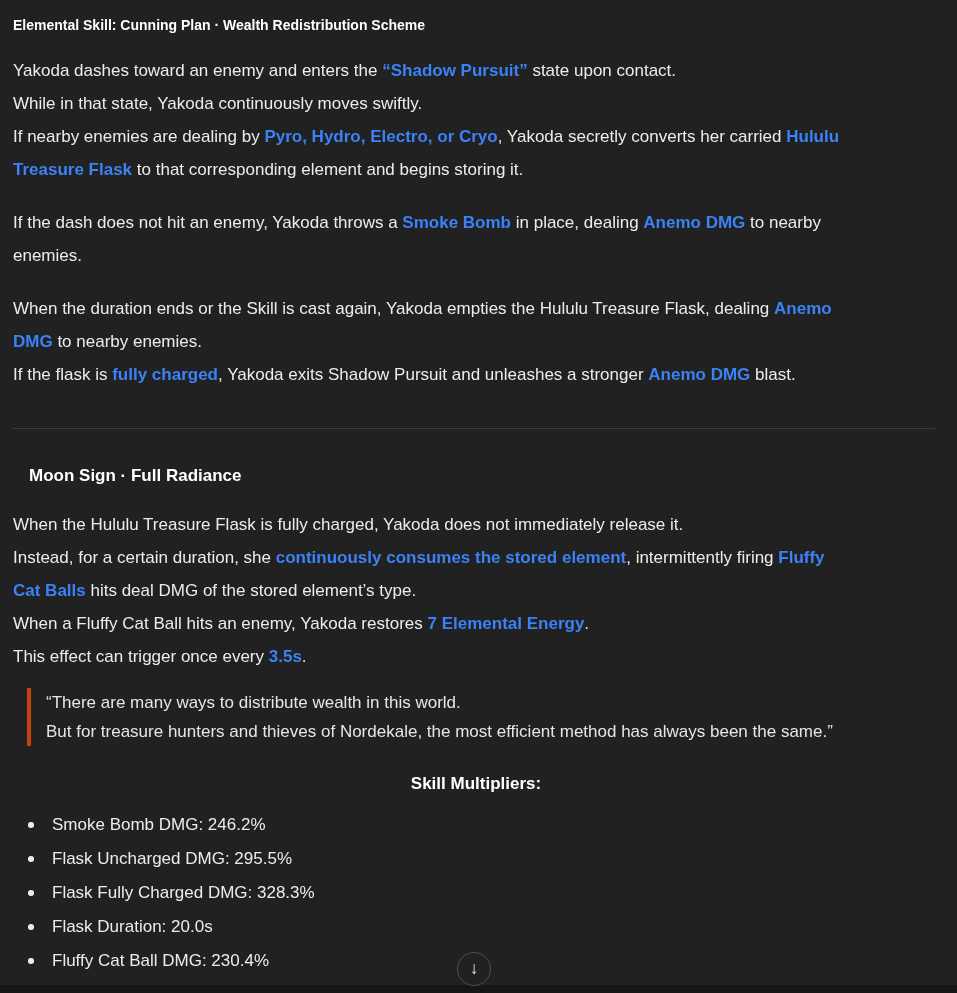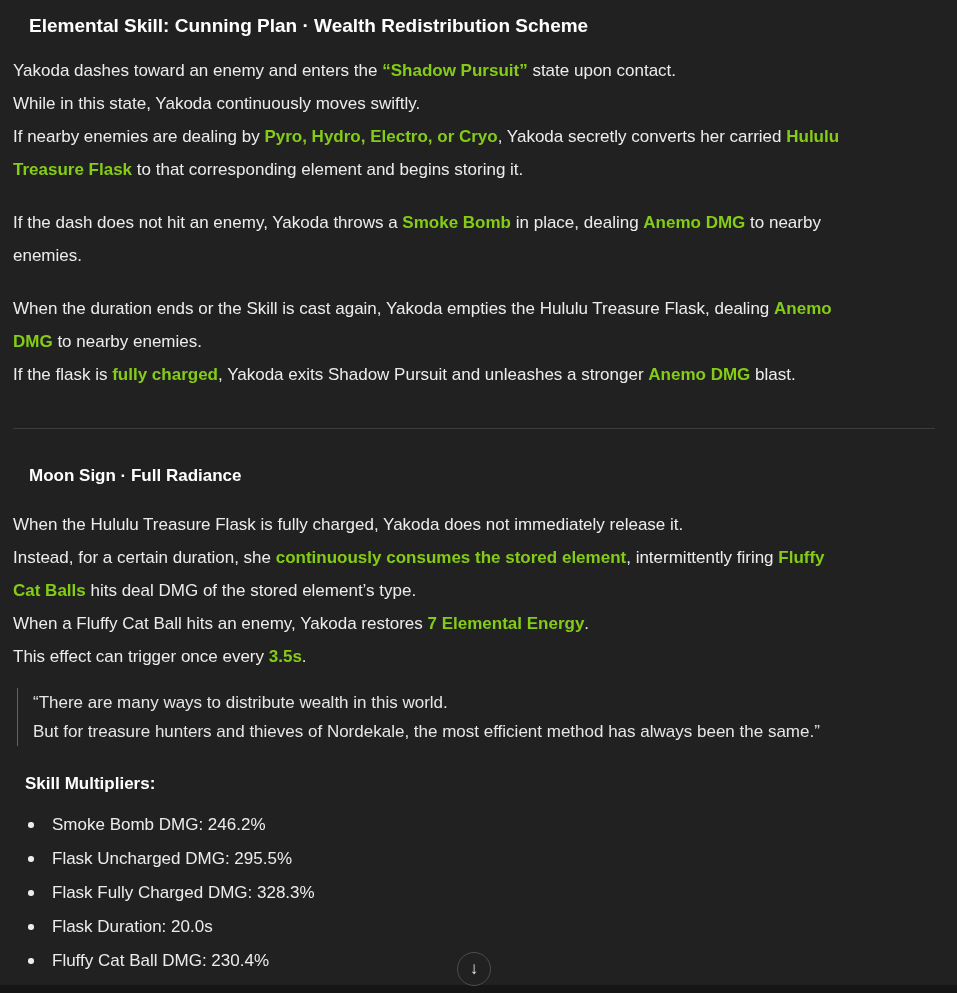--- a/index.html
+++ b/index.html
@@ -7,38 +7,38 @@
     width: 957px; height: 993px;
     background: #212121;
     color: #ececec;
     font-family: "Liberation Sans", sans-serif;
     font-size: 17px;
     position: relative;
     overflow: hidden;
   }
   .content { padding: 9px 22px 0 13px; }
   .line { line-height: 33px; }
-  strong { font-weight: 700; color: #84cc16; }
+  strong { font-weight: 700; color: #3b82f6; }
   .h1 {
-    font-size: 19px; line-height: 27px;
-    margin: 0 0 12px 16px;
+    font-size: 14px; line-height: 27px;
+    margin: 0 0 12px 0;
   }
   .h1 strong { color: #ffffff; }
   .para { margin: 0 0 20px 0; }
   hr.divider {
     border: 0; border-top: 1px solid #3d3d3d;
     margin: 37px 0 30px 0;
   }
   .h2, .h3 { margin: 16px; }
   .h2 .line, .h3 .line { line-height: 33px; }
   .h2 strong, .h3 strong { color: #ffffff; }
-  .h3 { margin: 21px 0 8px 12px; }
+  .h3 { margin: 21px 0 8px 4px; text-align: center; }
   blockquote.quote {
-    margin: 15px 0 21px 4px;
-    border-left: 1px solid #c2410c;
+    margin: 15px 0 21px 14px;
+    border-left: 4px solid #c2410c;
     padding: 0 0 0 15px;
     color: #e6e6e6;
   }
   blockquote.quote .line { line-height: 29px; }
   ul.bullet-list {
     list-style: none;
     margin: 8px 0 0 0;
     padding: 0;
   }
   ul.bullet-list li {
@@ -79,21 +79,21 @@
 </style>
 </head>
 <body>
 
 <main class="content">
     <div class="h1">
       <div class="line"><strong>Elemental Skill: Cunning Plan · Wealth Redistribution Scheme</strong></div>
     </div>
     <div class="para">
       <div class="line"><span>Yakoda dashes toward an enemy and enters the </span><strong>“Shadow Pursuit”</strong><span> state upon contact.</span></div>
-      <div class="line"><span>While in this state, Yakoda continuously moves swiftly.</span></div>
+      <div class="line"><span>While in that state, Yakoda continuously moves swiftly.</span></div>
       <div class="line"><span>If nearby enemies are dealing by </span><strong>Pyro, Hydro, Electro, or Cryo</strong><span>, Yakoda secretly converts her carried </span><strong>Hululu</strong></div>
       <div class="line"><strong>Treasure Flask</strong><span> to that corresponding element and begins storing it.</span></div>
     </div>
     <div class="para">
       <div class="line"><span>If the dash does not hit an enemy, Yakoda throws a </span><strong>Smoke Bomb</strong><span> in place, dealing </span><strong>Anemo DMG</strong><span> to nearby</span></div>
       <div class="line"><span>enemies.</span></div>
     </div>
     <div class="para">
       <div class="line"><span>When the duration ends or the Skill is cast again, Yakoda empties the Hululu Treasure Flask, dealing </span><strong>Anemo</strong></div>
       <div class="line"><strong>DMG</strong><span> to nearby enemies.</span></div>

